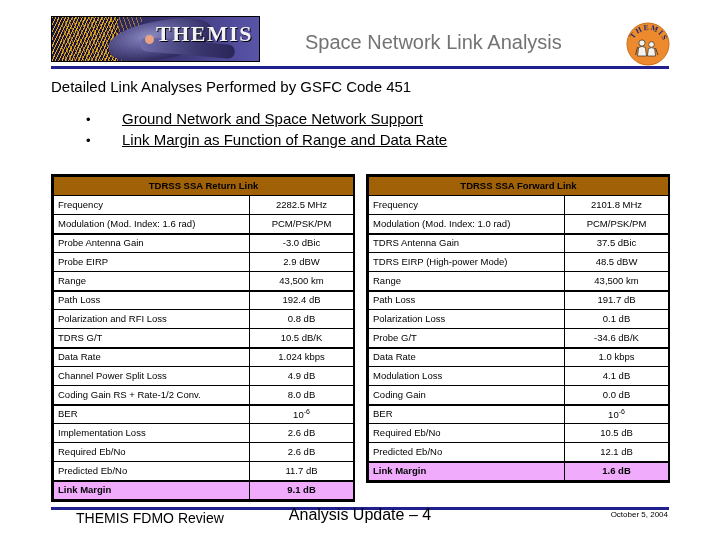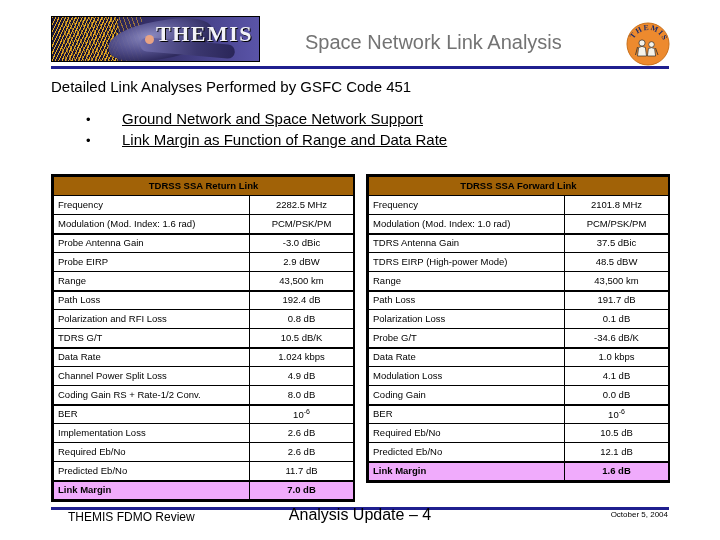--- a/index.html
+++ b/index.html
@@ -176,22 +176,22 @@
 
   
   #footer-rule {
     position: absolute;
     left: 51px; top: 507px;
     width: 618px; height: 3px;
     background: #1f1f8f;
   }
   #footer-left {
     position: absolute;
-    left: 68px; top: 510px;
-    font-size: 12px;
+    left: 76px; top: 510px;
+    font-size: 14px;
     color: #000000;
   }
   #footer-center {
     position: absolute;
     left: 0; top: 506px;
     width: 720px;
     text-align: center;
     font-size: 16px;
     color: #000000;
   }
@@ -319,21 +319,21 @@
         <tr>
           <td class="lbl">Required Eb/No</td>
           <td class="val">2.6 dB</td>
         </tr>
         <tr>
           <td class="lbl">Predicted Eb/No</td>
           <td class="val">11.7 dB</td>
         </tr>
         <tr class="margin-row">
           <td class="lbl">Link Margin</td>
-          <td class="val">7.0 dB</td>
+          <td class="val">9.1 dB</td>
         </tr>
       </tbody>
     </table>
   </div>
 
   <div id="table-right" class="link-table">
     <table>
       <colgroup>
           <col class="c-label">
           <col class="c-value">

